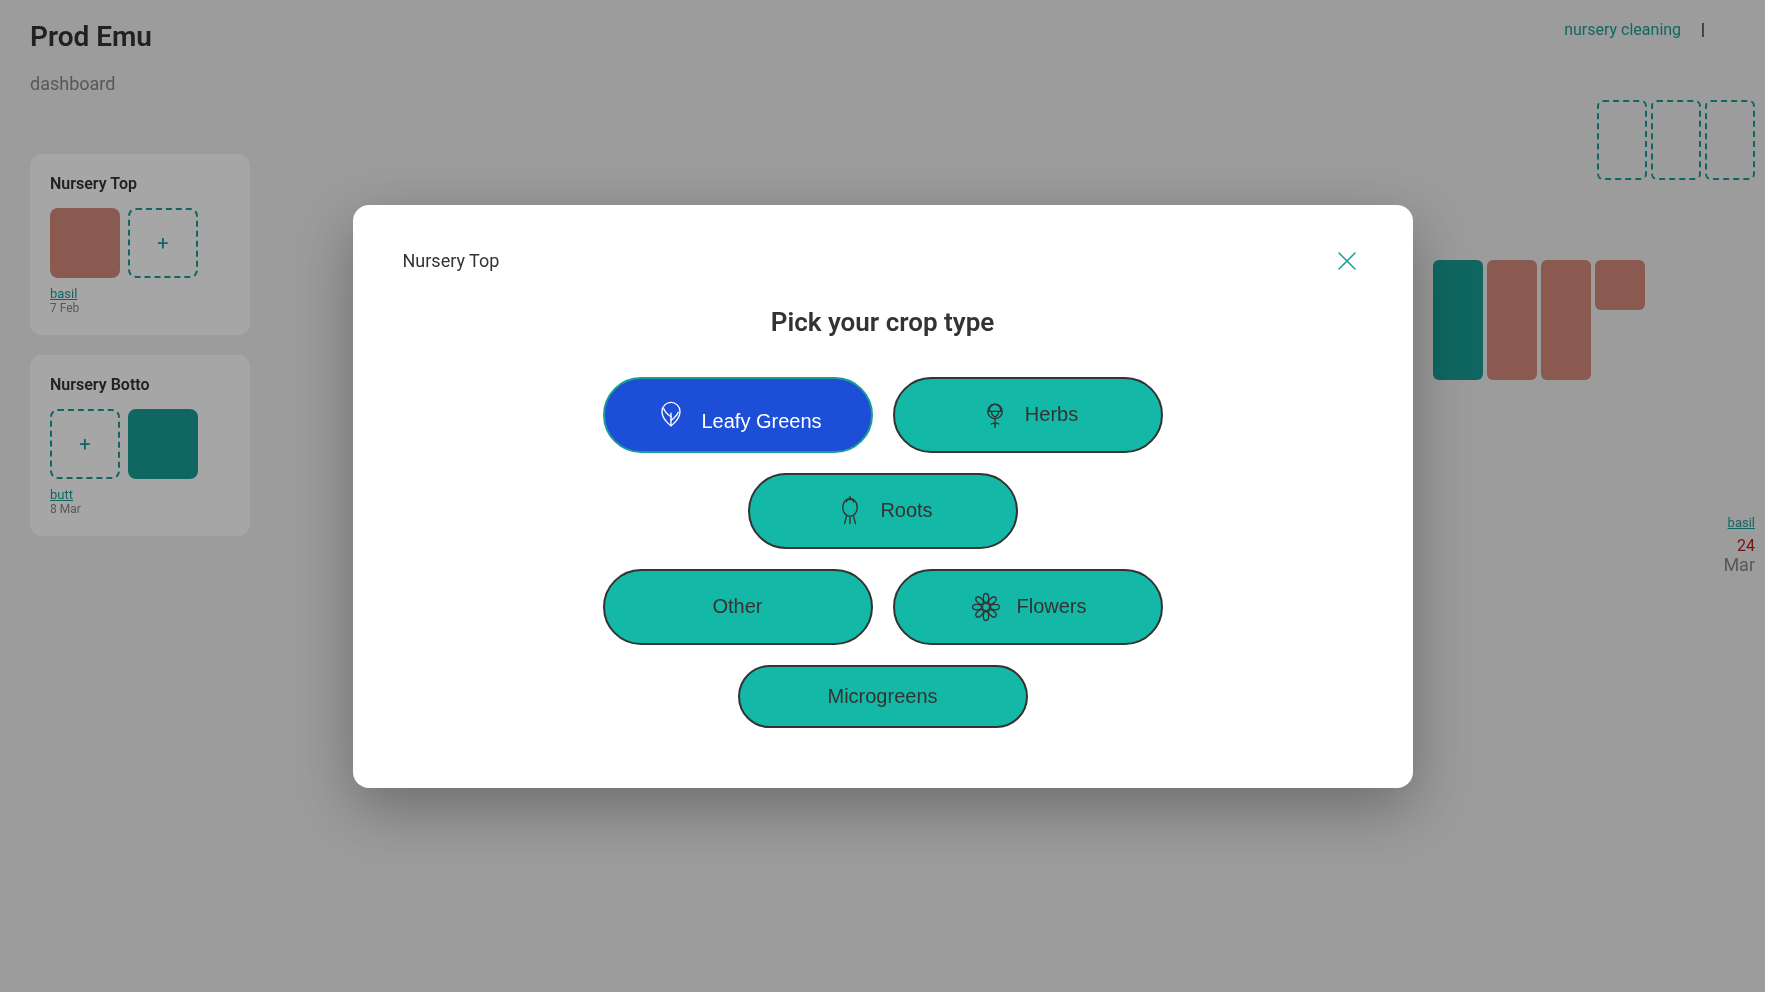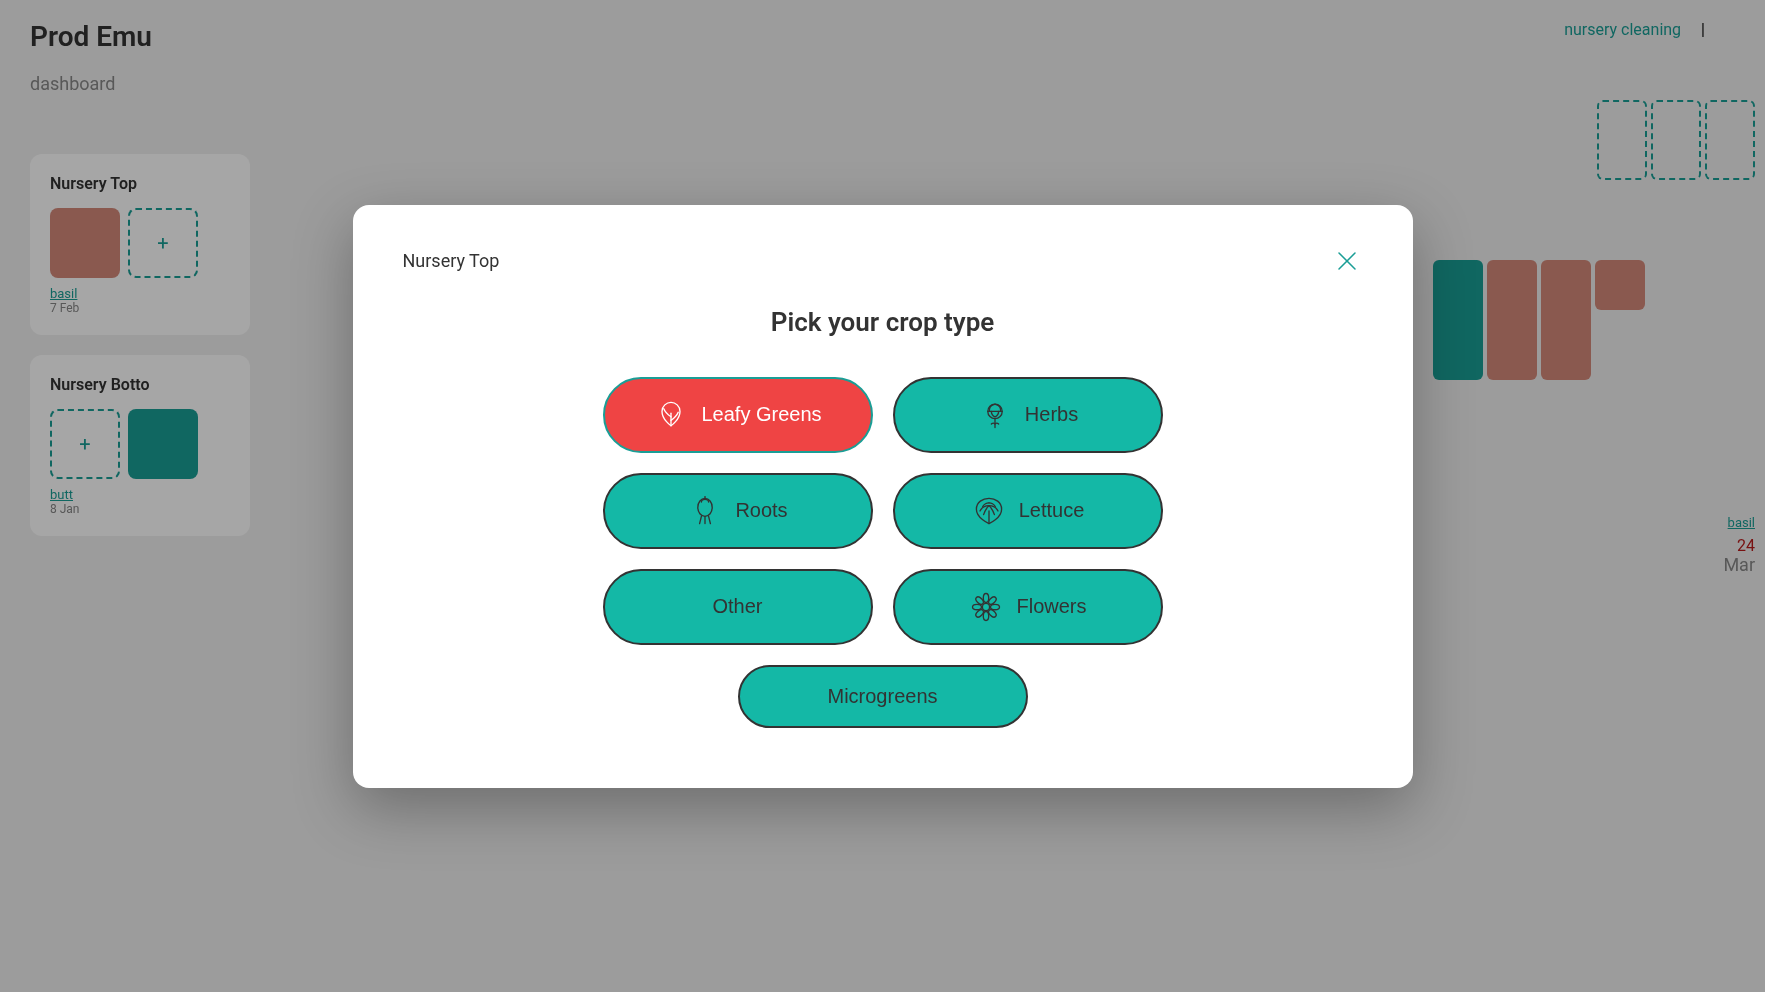--- a/index.html
+++ b/index.html
@@ -207,23 +207,24 @@
       gap: 12px;
       font-size: 20px;
       font-weight: 500;
       color: #333;
       padding: 18px 30px;
       width: 270px;
       transition: all 0.2s;
     }
 
     .crop-btn.selected {
-      background: #ef4444;
+      background: #1d4ed8;
       border-color: #1a9e96;
       color: white;
+      align-items: flex-end;
     }
 
     .crop-btn.selected .crop-icon {
       filter: brightness(10);
     }
 
     .crop-btn-wide {
       width: 290px;
     }
 
@@ -268,21 +269,21 @@
       <div class="bg-card-date">7 Feb</div>
     </div>
 
     <div class="bg-card">
       <div class="bg-card-title">Nursery Botto</div>
       <div class="bg-card-content">
         <div class="bg-block bg-block-dashed">+</div>
         <div class="bg-block bg-block-teal"></div>
       </div>
       <div class="bg-card-label">butt</div>
-      <div class="bg-card-date">8 Jan</div>
+      <div class="bg-card-date">8 Mar</div>
     </div>
   </div>
 
   <div class="bg-timeline">
     <div class="tl-block tl-dashed" style="height:80px;"></div>
     <div class="tl-block tl-dashed" style="height:80px;"></div>
     <div class="tl-block tl-dashed" style="height:80px;"></div>
     <div style="position:absolute; bottom:-200px; right:120px; display:flex; gap:4px;">
       <div class="tl-block tl-teal" style="height:120px; width:50px;"></div>
       <div class="tl-block tl-pink" style="height:120px; width:50px;"></div>
@@ -346,33 +347,20 @@
             <ellipse cx="20" cy="16" rx="8" ry="10"></ellipse>
             <path d="M16 26 L14 34"></path>
             <path d="M20 26 L20 34"></path>
             <path d="M24 26 L26 34"></path>
             <path d="M16 10 C16 8 18 7 20 7 C22 7 24 8 24 10"></path>
             <path d="M20 7 L20 4"></path>
           </svg>
           <span>Roots</span>
         </button>
 
-        <button class="crop-btn">
-          <svg class="crop-icon" viewBox="0 0 40 40" fill="none" stroke="#333" stroke-width="1.5" stroke-linecap="round" stroke-linejoin="round">
-            <path d="M20 34 C20 34 6 28 6 18 C6 10 13 6 20 6 C27 6 34 10 34 18 C34 28 20 34 20 34Z"></path>
-            <path d="M20 34 L20 20"></path>
-            <path d="M13 15 C15 12 18 11 20 11"></path>
-            <path d="M27 15 C25 12 22 11 20 11"></path>
-            <path d="M10 20 C12 16 16 14 20 14"></path>
-            <path d="M30 20 C28 16 24 14 20 14"></path>
-            <path d="M20 14 C20 14 16 18 14 24"></path>
-            <path d="M20 14 C20 14 24 18 26 24"></path>
-          </svg>
-          <span>Lettuce</span>
-        </button>
       </div>
 
       <div class="crop-row">
         <button class="crop-btn">
           <span>Other</span>
         </button>
 
         <button class="crop-btn">
           <svg class="crop-icon" viewBox="0 0 40 40" fill="none" stroke="#333" stroke-width="1.5" stroke-linecap="round" stroke-linejoin="round">
 

